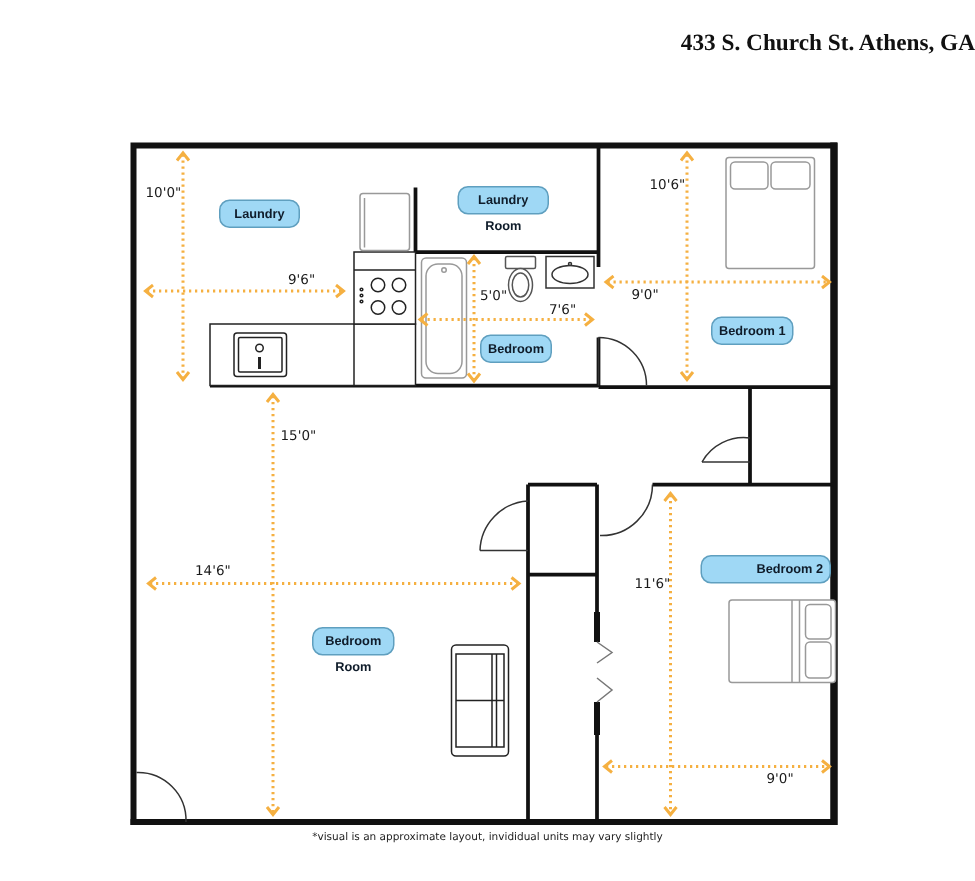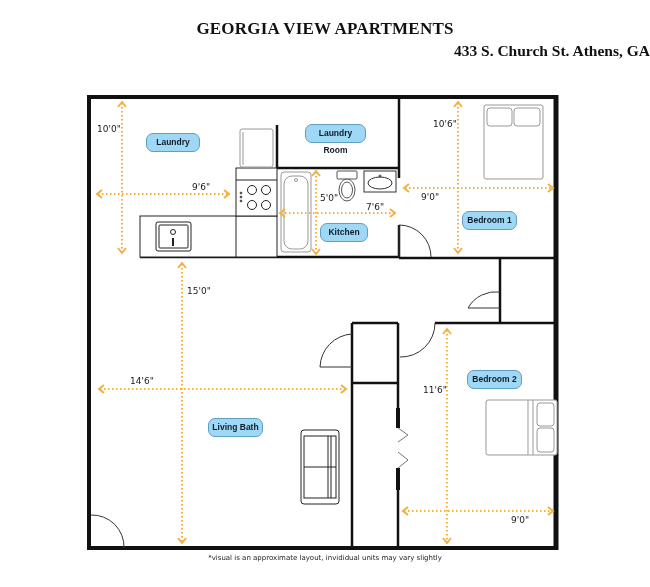--- a/index.html
+++ b/index.html
@@ -10,21 +10,20 @@
   .title-block .l3 { font-size: 15.5px; line-height: 22px; }
   svg.plan { position: absolute; left: 0; top: 0; }
   .room-label { position: absolute; background: #9fd8f5; border: 1px solid #5f9fbf; border-radius: 7px; font-family: "Liberation Sans", sans-serif; font-weight: bold; font-size: 8.5px; color: #0f1c2a; text-align: center; line-height: 17px; height: 17px; }
   .dim { position: absolute; font-family: "DejaVu Sans", sans-serif; font-size: 9px; color: #1a1a1a; white-space: nowrap; }
   .footnote { position: absolute; left: 0; width: 650px; top: 554px; text-align: center; font-family: "DejaVu Sans", sans-serif; font-size: 7px; color: #222; }
 </style>
 </head>
 <body>
 
 <div class="title-block">
-  <div class="l1">GEORGIA VIEW APARTMENTS</div>
   <div class="l2">433 S. Church St. Athens, GA</div>
 </div>
 
 <svg class="plan" width="650" height="587" viewBox="0 0 650 587">
   <defs>
     <marker id="arr" viewBox="0 0 10 10" refX="5" refY="5" markerWidth="5" markerHeight="5" orient="auto-start-reverse">
       <path d="M1,1 L6,5 L1,9" fill="none" stroke="#f5b041" stroke-width="2"></path>
     </marker>
   </defs>
 
@@ -163,24 +162,24 @@
     <line x1="405" y1="188" x2="552" y2="188" marker-start="url(#arr)" marker-end="url(#arr)"></line>
     <line x1="182" y1="264" x2="182" y2="542" marker-start="url(#arr)" marker-end="url(#arr)"></line>
     <line x1="100" y1="389" x2="345" y2="389" marker-start="url(#arr)" marker-end="url(#arr)"></line>
     <line x1="447" y1="330" x2="447" y2="542" marker-start="url(#arr)" marker-end="url(#arr)"></line>
     <line x1="404" y1="511" x2="552" y2="511" marker-start="url(#arr)" marker-end="url(#arr)"></line>
   </g>
 </svg>
 
 <div class="room-label" style="left:146px;top:133px;width:52px;">Laundry</div>
 <div class="room-label" style="left:305px;top:124px;width:59px;">Laundry Room</div>
-<div class="room-label" style="left:320px;top:223px;width:46px;">Kitchen</div>
-<div class="room-label" style="left:462px;top:211px;width:53px;text-align:center;">Bedroom 1</div>
-<div class="room-label" style="left:467px;top:370px;width:53px;">Bedroom 2</div>
-<div class="room-label" style="left:208px;top:418px;width:53px;">Living Bath</div>
+<div class="room-label" style="left:320px;top:223px;width:46px;">Bedroom</div>
+<div class="room-label" style="left:474px;top:211px;width:53px;text-align:center;">Bedroom 1</div>
+<div class="room-label" style="left:467px;top:370px;width:53px;padding-left:32px;">Bedroom 2</div>
+<div class="room-label" style="left:208px;top:418px;width:53px;">Bedroom Room</div>
 
 <div class="dim" style="left:97px;top:124px;">10'0"</div>
 <div class="dim" style="left:192px;top:182px;">9'6"</div>
 <div class="dim" style="left:320px;top:193px;">5'0"</div>
 <div class="dim" style="left:366px;top:202px;">7'6"</div>
 <div class="dim" style="left:433px;top:119px;">10'6"</div>
 <div class="dim" style="left:421px;top:192px;">9'0"</div>
 <div class="dim" style="left:187px;top:286px;">15'0"</div>
 <div class="dim" style="left:130px;top:376px;">14'6"</div>
 <div class="dim" style="left:423px;top:385px;">11'6"</div>

